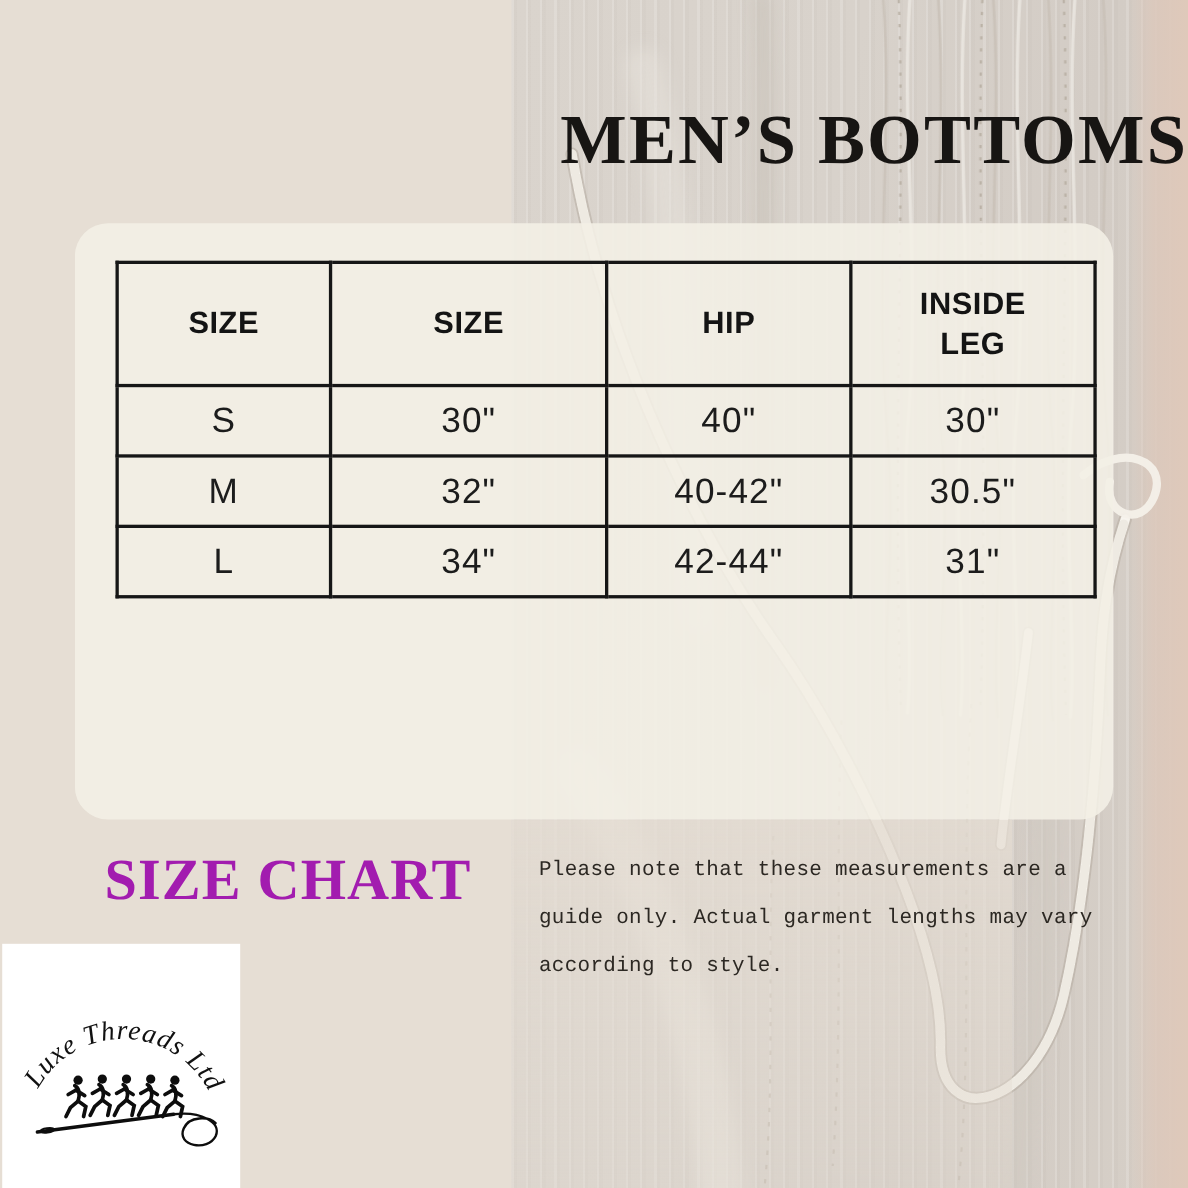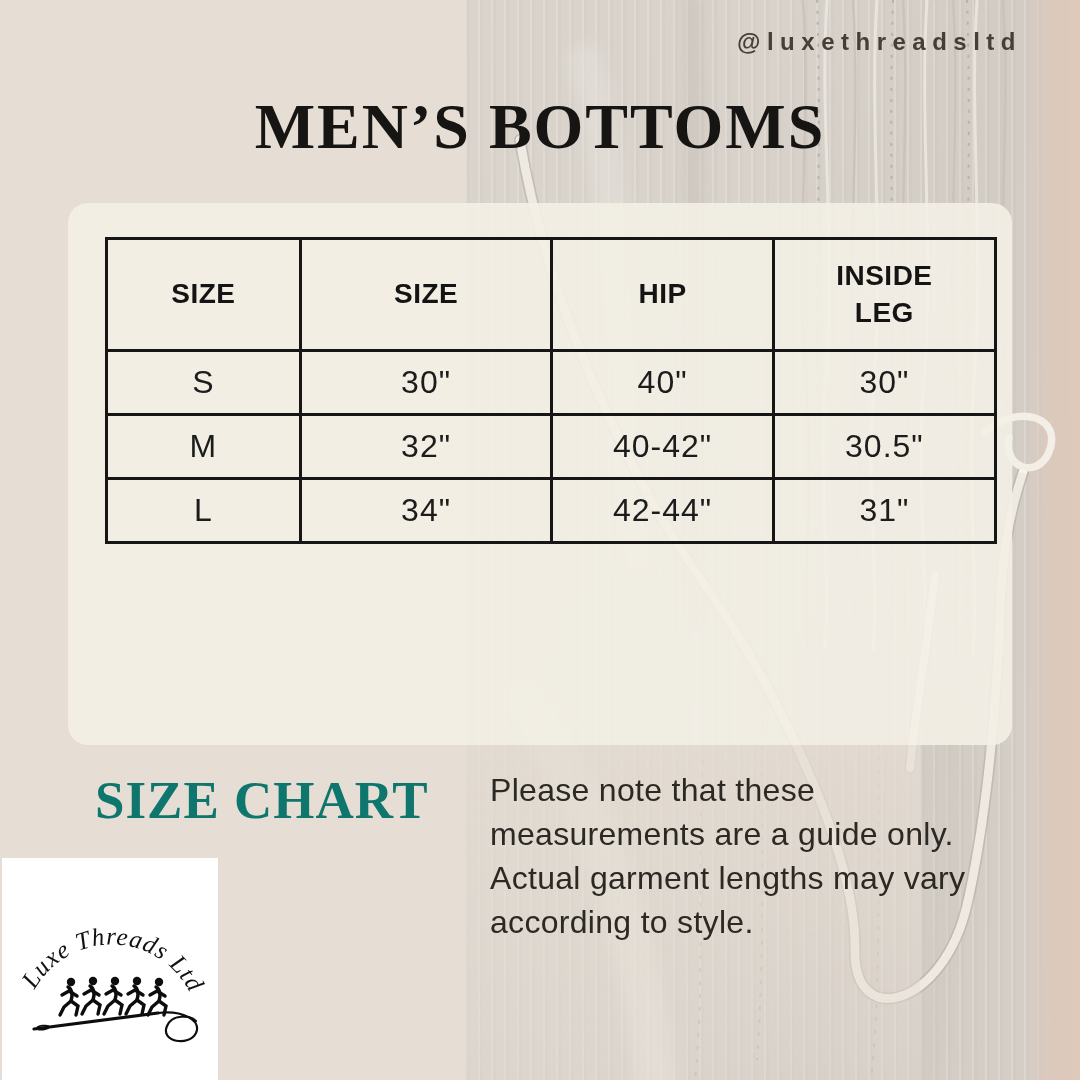--- a/index.html
+++ b/index.html
@@ -20,49 +20,49 @@
   
   .note-band{
     position:absolute;left:465px;top:745px;width:455px;height:335px;
     background:linear-gradient(180deg, rgba(229,221,211,0.78) 0%, rgba(229,221,211,0.30) 100%);
   }
   .handle{
     position:absolute;top:28px;right:58px;
     font-size:24px;font-weight:bold;letter-spacing:6.5px;color:#473e35;
   }
   .title{
-    position:absolute;left:0;top:90px;width:1080px;margin:0;text-align:center;
+    position:absolute;left:0;top:90px;width:1080px;margin:0;text-align:right;
     font-family:"Liberation Serif",serif;font-weight:700;font-size:64px;
     letter-spacing:2px;color:#171513;
   }
   .panel{
     position:absolute;left:68px;top:203px;width:944px;height:542px;
-    background:rgba(243,239,230,0.9);border-radius:20px;
+    background:rgba(243,239,230,0.9);border-radius:30px;
   }
   table.size-table{
     position:absolute;left:37px;top:34px;width:892px;
     border-collapse:collapse;table-layout:fixed;
   }
   table.size-table th,table.size-table td{
     border:3px solid #161616;text-align:center;vertical-align:middle;
     color:#141414;overflow:hidden;
   }
   table.size-table thead tr{height:112px;}
   table.size-table tbody tr{height:64px;}
   table.size-table th{font-size:28px;font-weight:bold;letter-spacing:0.5px;line-height:1.3;}
   table.size-table th.last{padding:0 46px;margin-top:48px;}
   table.size-table td{font-size:32px;font-weight:400;letter-spacing:1px;color:#1c1c1c;}
   .section-label{
     position:absolute;left:95px;top:770px;
     font-family:"Liberation Serif",serif;font-weight:700;font-size:53px;
-    letter-spacing:1px;color:#0f766e;
+    letter-spacing:1px;color:#a21caf;
   }
   .note{
     position:absolute;left:490px;top:768px;width:520px;
-    font-size:32px;line-height:44px;letter-spacing:0.3px;color:#2c2823;
+    font-size:19px;line-height:44px;letter-spacing:0.3px;color:#2c2823;font-family:Liberation Mono, monospace;
   }
   .logo-box{
     position:absolute;left:2px;top:858px;width:216px;height:222px;background:#ffffff;
   }
   .logo-box svg{position:absolute;left:8px;top:6px;width:200px;height:200px;}
   .logo-arc-text{
     font-family:"Liberation Serif",serif;font-style:italic;font-size:25px;
     letter-spacing:1px;fill:#111111;
   }
 </style>
@@ -122,21 +122,20 @@
         <path d="M 55,140 C 85,320 175,495 242,588 C 308,682 392,852 390,950 C 388,1030 478,1008 502,905 C 522,818 532,700 535,612 C 537,560 542,520 558,472" stroke="#dcd6cc" stroke-width="8.5" stroke-dasharray="2 5" opacity="0.35"></path>
         <path d="M 470,575 C 460,660 450,715 445,768" stroke="#b4aca1" stroke-width="11" opacity="0.5"></path>
         <path d="M 470,575 C 460,660 450,715 445,768" stroke="#f7f4ee" stroke-width="8"></path>
         <path d="M 520,432 C 555,402 598,418 584,452 C 572,480 538,468 544,438" stroke="#f4f0e9" stroke-width="7.5" opacity="0.95"></path>
       </g>
     </svg>
   </div>
 
   <div class="note-band"></div>
 
-  <div class="handle">@luxethreadsltd</div>
 
   <h1 class="title">MEN’S BOTTOMS</h1>
 
   <div class="panel">
     <table class="size-table">
       <colgroup>
         <col style="width:21.8%">
           <col style="width:28.3%">
           <col style="width:24.9%">
           <col style="width:25%">

